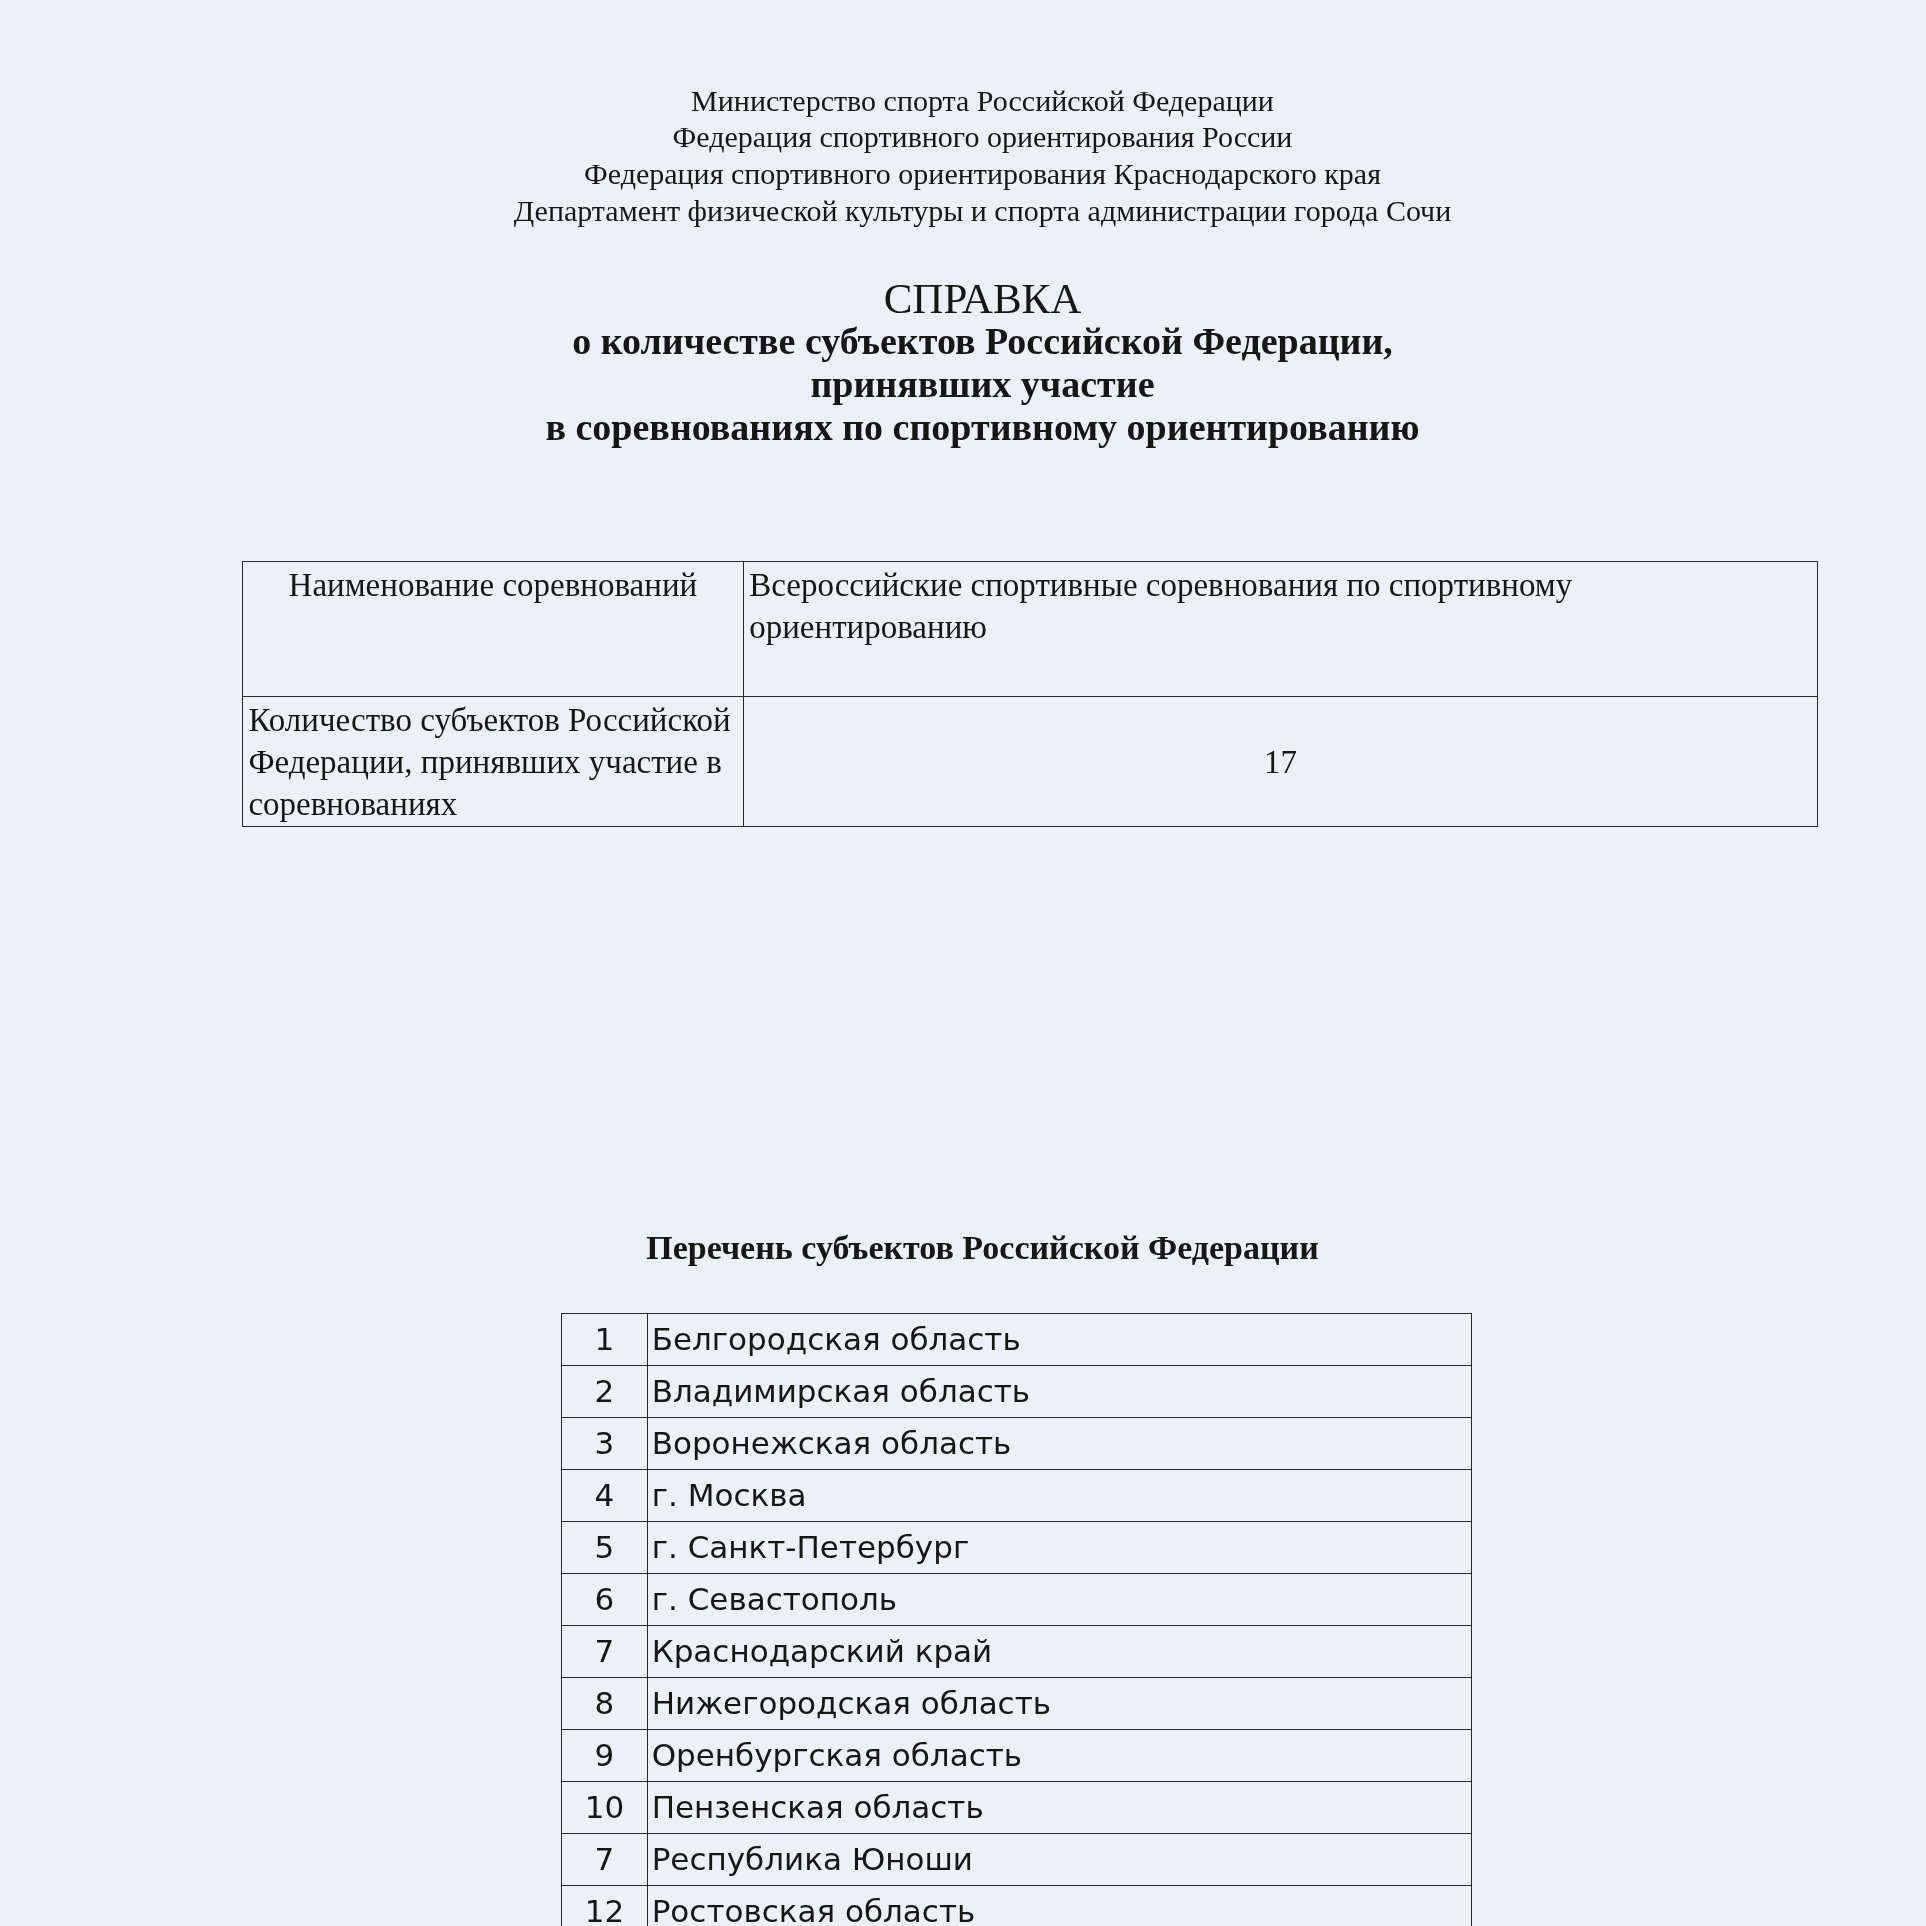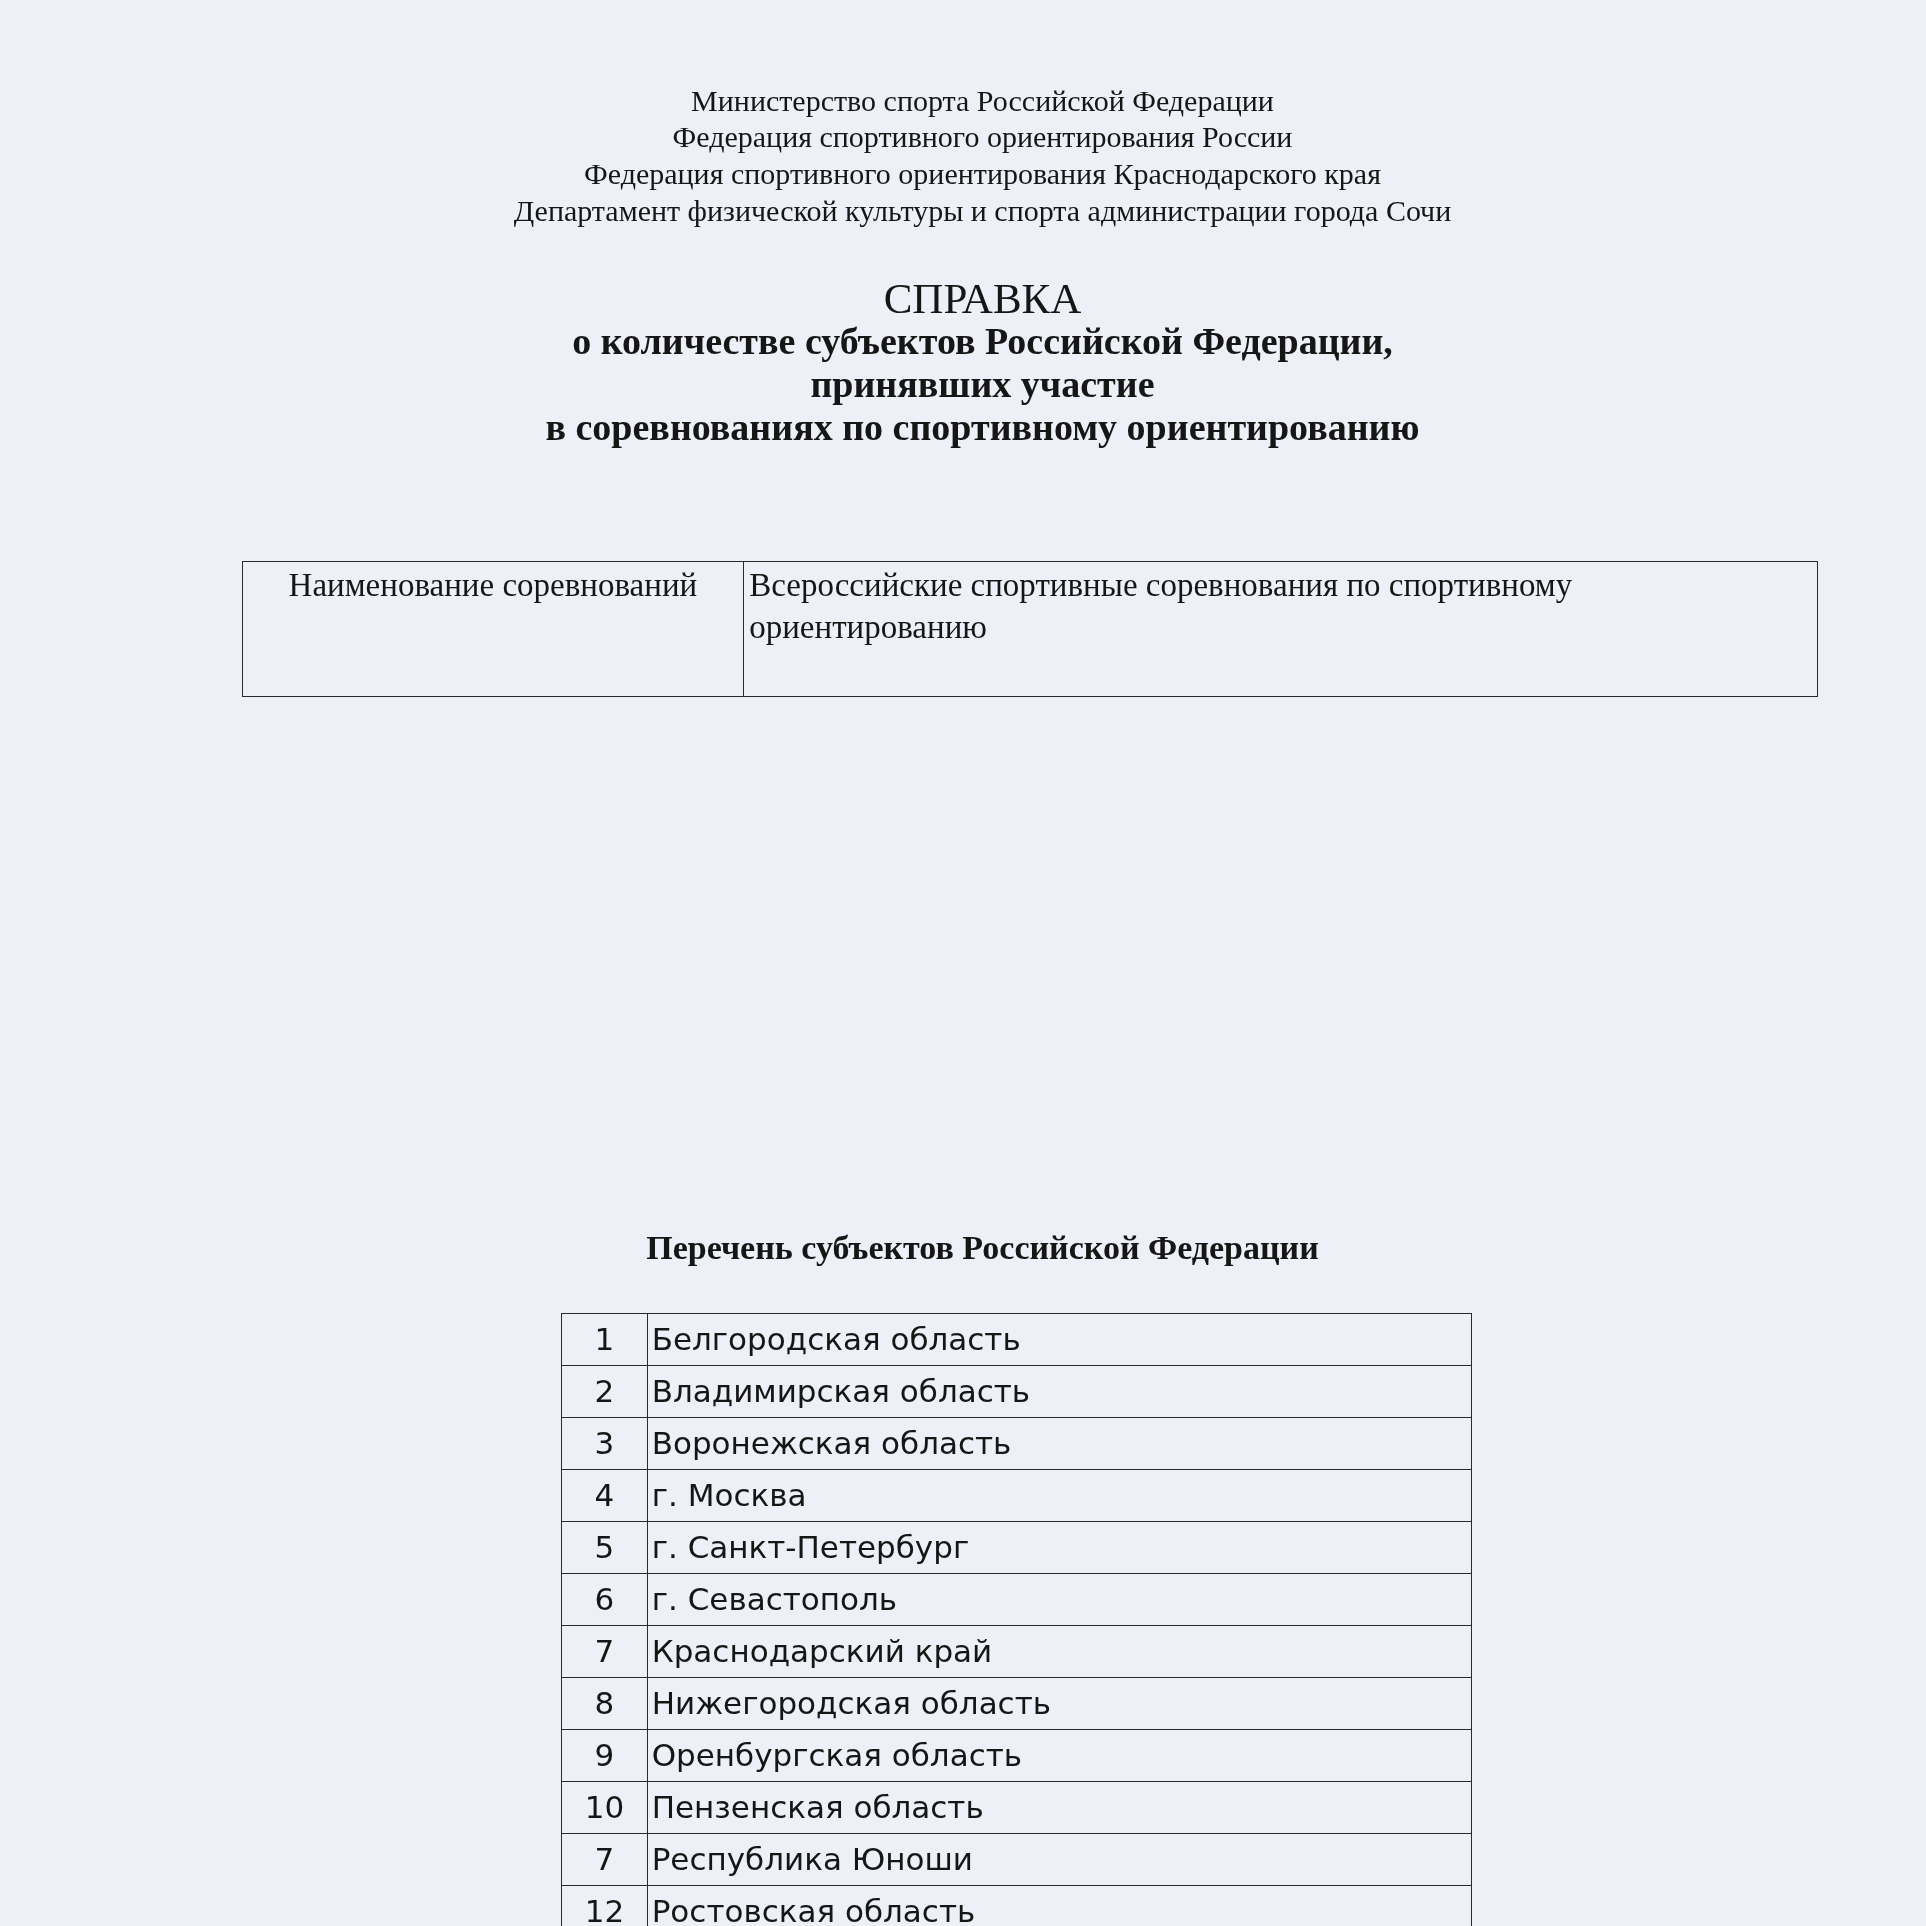--- a/index.html
+++ b/index.html
@@ -39,20 +39,24 @@
   <div class="line">о количестве субъектов Российской Федерации,</div>
   <div class="line">принявших участие</div>
   <div class="line">в соревнованиях по спортивному ориентированию</div>
 </div>
 
 <table id="info">
   <tbody>
       <tr style="height:135px">
     <td class="k" style="text-align:center">Наименование соревнований</td>
     <td>Всероссийские спортивные соревнования по спортивному ориентированию</td>
+  </tr>
+  <tr>
+    <td class="k">Количество субъектов Российской Федерации, принявших участие в соревнованиях</td>
+    <td class="center">17</td>
   </tr>
 </tbody>
   </table>
 
 <div class="list-title">Перечень субъектов Российской Федерации</div>
 
 <table id="subjects">
   <tbody id="subjects-body">
       <tr>
         <td class="num">1</td>

